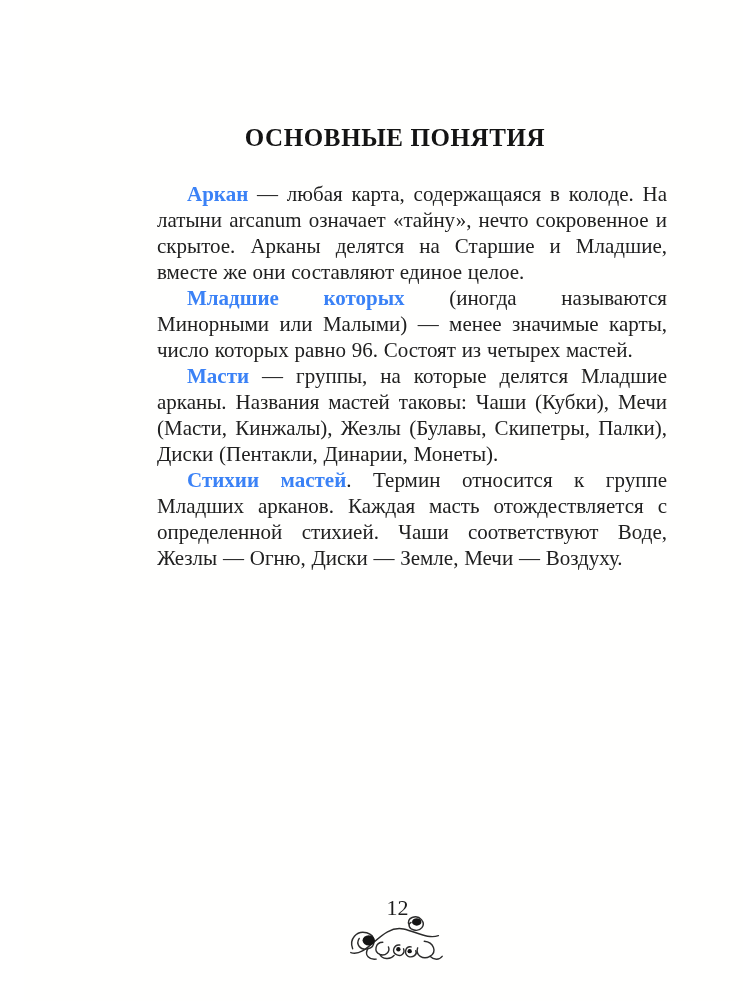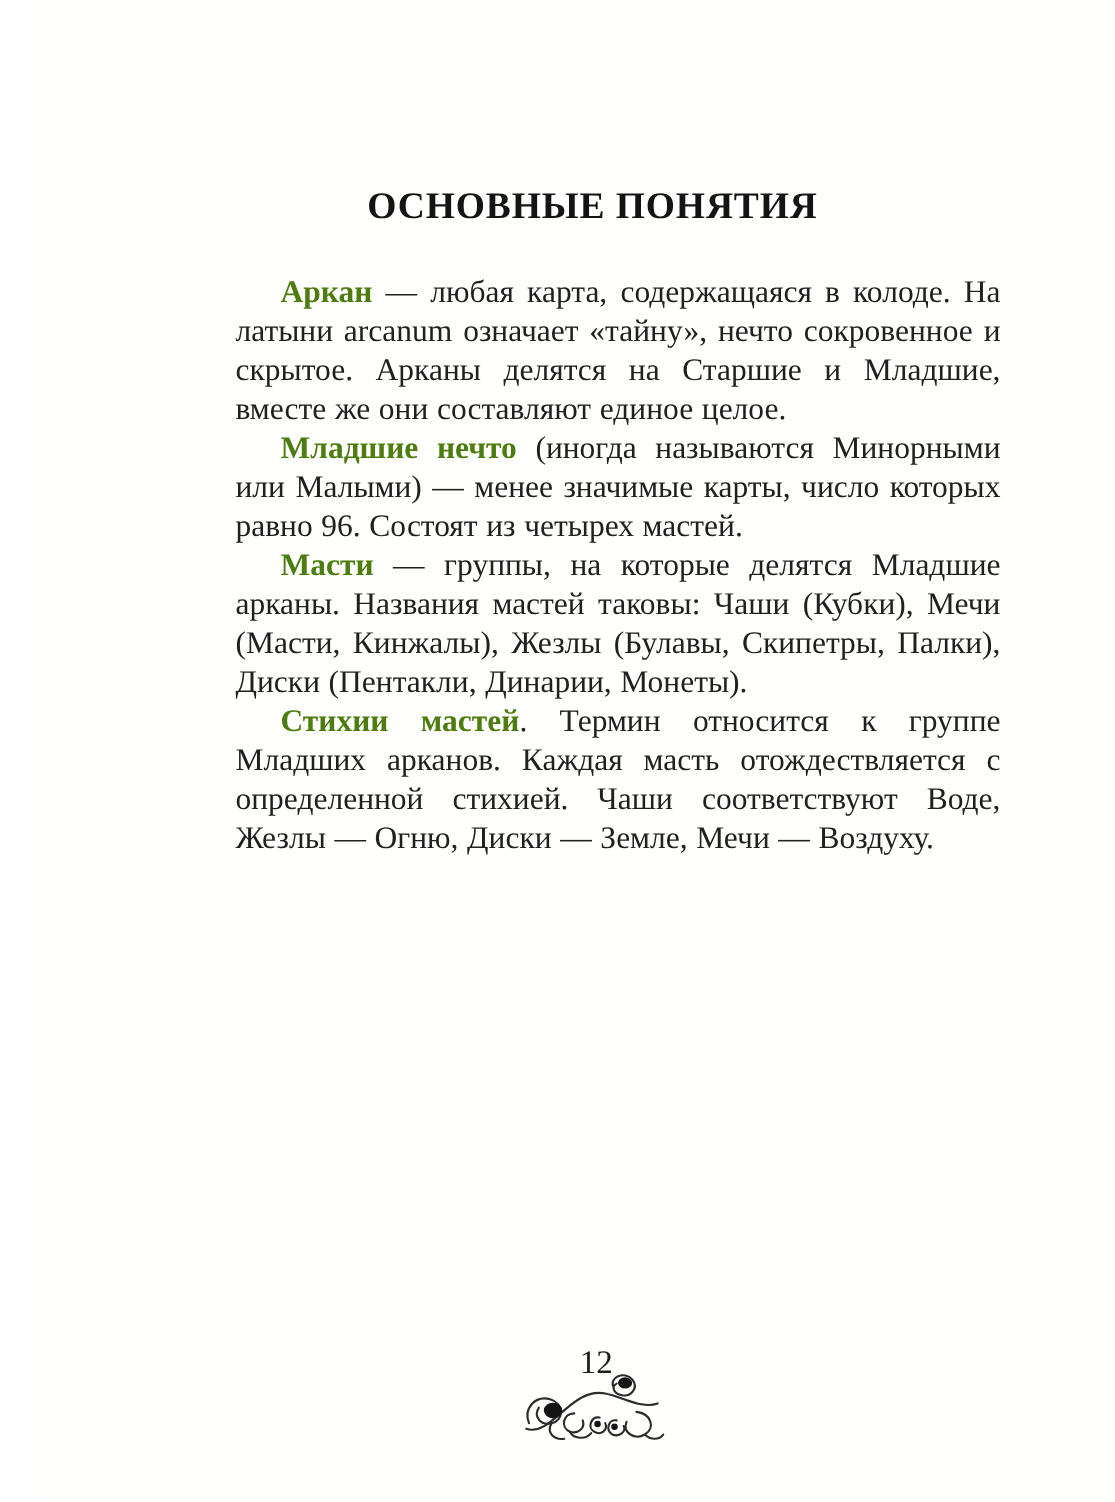--- a/index.html
+++ b/index.html
@@ -41,21 +41,21 @@
     margin: 0;
     font-size: 21px;
     line-height: 26px;
     text-align: justify;
     text-indent: 30px;
     color: #202020;
     word-spacing: 0.5px;
   }
   .body-text p b.term {
     font-weight: bold;
-    color: #4d7c0f;
+    color: #3b82f6;
   }
   .footer {
     position: absolute;
     top: 896px;
     left: 0;
     width: 743px;
     text-align: center;
   }
   .page-number {
     font-size: 22px;
@@ -70,21 +70,21 @@
 </style>
 </head>
 <body>
 
 <div class="page">
 
   <h1 class="title">ОСНОВНЫЕ ПОНЯТИЯ</h1>
 
   <div class="body-text">
     <p><b class="term">Аркан</b><span> — любая карта, содержащаяся в колоде. На латыни arcanum означает «тайну», нечто сокровенное и скрытое. Арканы делятся на Старшие и Младшие, вместе же они составляют единое целое.</span></p>
-    <p><b class="term">Младшие нечто</b><span> (иногда называются Минорными или Малыми) — менее значимые карты, число которых равно 96. Состоят из четырех мастей.</span></p>
+    <p><b class="term">Младшие которых</b><span> (иногда называются Минорными или Малыми) — менее значимые карты, число которых равно 96. Состоят из четырех мастей.</span></p>
     <p><b class="term">Масти</b><span> — группы, на которые делятся Младшие арканы. Названия мастей таковы: Чаши (Кубки), Мечи (Масти, Кинжалы), Жезлы (Булавы, Скипетры, Палки), Диски (Пентакли, Динарии, Монеты).</span></p>
     <p><b class="term">Стихии мастей</b><span>. Термин относится к группе Младших арканов. Каждая масть отождествляется с определенной стихией. Чаши соответствуют Воде, Жезлы — Огню, Диски — Земле, Мечи — Воздуху.</span></p>
   </div>
 
   <div class="footer">
     <div class="page-number">12</div>
     <svg class="ornament" viewBox="0 0 104 52" width="98" height="49" aria-hidden="true">
       <g fill="none" stroke="#2b2b2b" stroke-width="1.5" stroke-linecap="round">
         <path d="M6 38 C2 28 10 18 21 21 C31 24 31 36 22 38 C14 40 9 33 13 27"></path>
         <path d="M4 42 C22 48 36 12 60 17 C74 20 86 28 97 24"></path>

